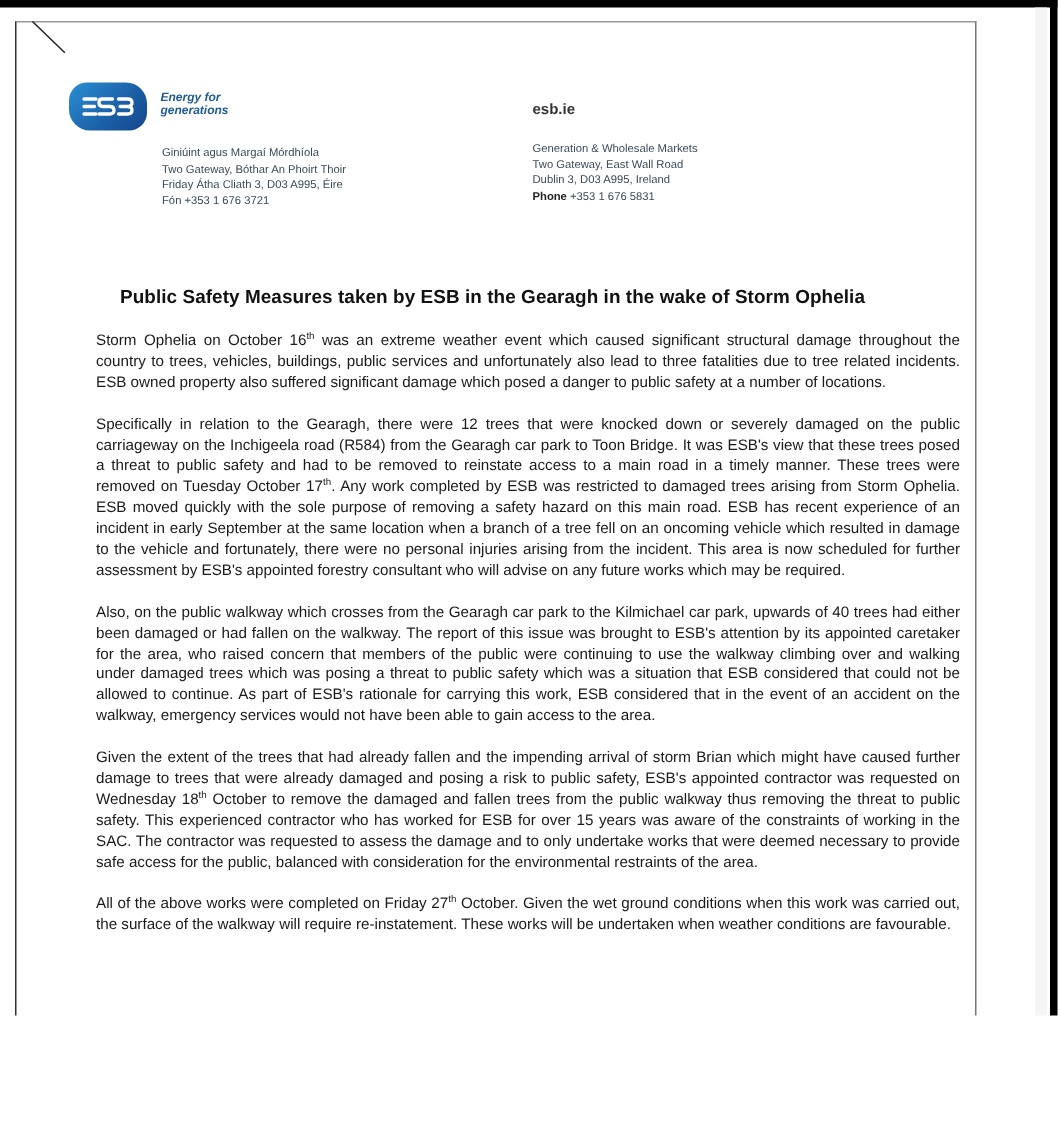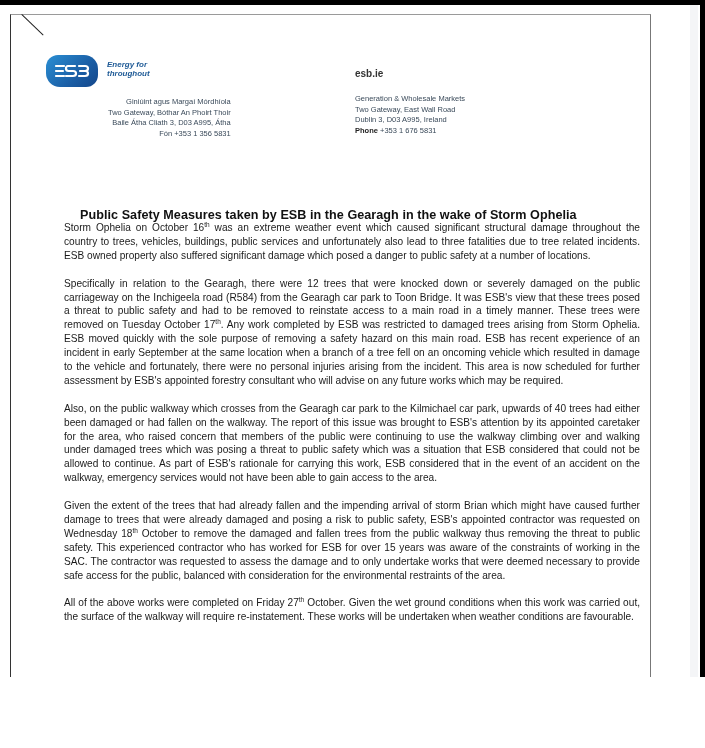--- a/index.html
+++ b/index.html
@@ -6,25 +6,25 @@
   body { width:705px; height:748px; background:#ffffff; position:relative; overflow:hidden; font-family:"Liberation Sans", sans-serif; }
   .topbar { position:absolute; left:0; top:0; width:705px; height:5px; background:#000; }
   .rightbar { position:absolute; left:700px; top:0; width:5px; height:677px; background:#000; }
   .rightstrip { position:absolute; left:690px; top:5px; width:8px; height:672px; background:#f4f5f7; }
   .page { position:absolute; left:10px; top:14px; width:641px; height:663px; border-left:1px solid #333; border-top:1px solid #9a9a9a; border-right:1px solid #777; box-sizing:border-box; background:#fff; }
   .slash { position:absolute; left:22px; top:14px; width:30px; height:1.2px; background:#222; transform-origin:0 0; transform:rotate(44deg); }
   .logo { position:absolute; left:46px; top:55px; width:52px; height:32px; border-radius:12px 14px 12px 14px; background:linear-gradient(135deg,#2a8fd4 0%,#1b5fa6 60%,#14468a 100%); display:flex; align-items:center; justify-content:center; }
   .logo svg { width:36px; height:16px; }
   .tagline { position:absolute; left:107px; top:60px; font-size:8px; line-height:9px; color:#1e5a96; font-weight:bold;font-style:italic; }
   .addr { position:absolute; font-size:7.5px; line-height:10.5px; color:#3a4a5a; }
-  .addr-left { left:108px; top:97px;text-align:right; }
+  .addr-left { left:108px; top:97px; }
   .addr-right { left:355px; top:94px; }
   .web { position:absolute; left:355px; top:68px; font-size:10px; color:#333; font-weight:bold; }
   .addr b { color:#222; }
-  .title { position:absolute; left:80px; top:191px; font-size:12.6px; font-weight:bold; color:#111; letter-spacing:0.05px;margin-top:17px; }
+  .title { position:absolute; left:80px; top:191px; font-size:12.6px; font-weight:bold; color:#111; letter-spacing:0.05px; }
   .body { position:absolute; left:64px; top:221px; width:576px; font-size:10.15px; line-height:13.9px; color:#1a1a1a; text-align:justify; }
   .body p { margin:0 0 13.9px 0; }
   sup { font-size:6.5px; line-height:0; vertical-align:4px; }
 </style>
 </head>
 <body>
 
 <div class="topbar"></div>
 <div class="rightstrip"></div>
 <div class="rightbar"></div>
@@ -36,30 +36,30 @@
   <svg viewBox="0 0 36 16">
     <g fill="none" stroke="#ffffff" stroke-width="2.2" stroke-linecap="round">
       <path d="M2 3 H10 M2 8 H9 M2 13 H10"></path>
       <path d="M21 3 H14 Q12 3 12 5.5 Q12 8 14.5 8 H19 Q22 8 22 10.5 Q22 13 19 13 H12"></path>
       <path d="M25 3 H31 Q34 3 34 5.5 Q34 8 31 8 H26 M31 8 Q34 8 34 10.5 Q34 13 31 13 H25"></path>
     </g>
   </svg>
 </div>
 <div class="tagline">
   <div>Energy for</div>
-  <div>throughout</div>
+  <div>generations</div>
 </div>
 
 <div class="web">esb.ie</div>
 
 <div class="addr addr-left">
   <div>Giniúint agus Margaí Mórdhíola</div>
   <div>Two Gateway, Bóthar An Phoirt Thoir</div>
-  <div>Baile Átha Cliath 3, D03 A995, Átha</div>
-  <div>Fón +353 1 356 5831</div>
+  <div>Friday Átha Cliath 3, D03 A995, Éire</div>
+  <div>Fón +353 1 676 3721</div>
 </div>
 
 <div class="addr addr-right">
   <div>Generation &amp; Wholesale Markets</div>
   <div>Two Gateway, East Wall Road</div>
   <div>Dublin 3, D03 A995, Ireland</div>
   <div><b>Phone</b> <span>+353 1 676 5831</span></div>
 </div>
 
 <div class="title">Public Safety Measures taken by ESB in the Gearagh in the wake of Storm Ophelia</div>

